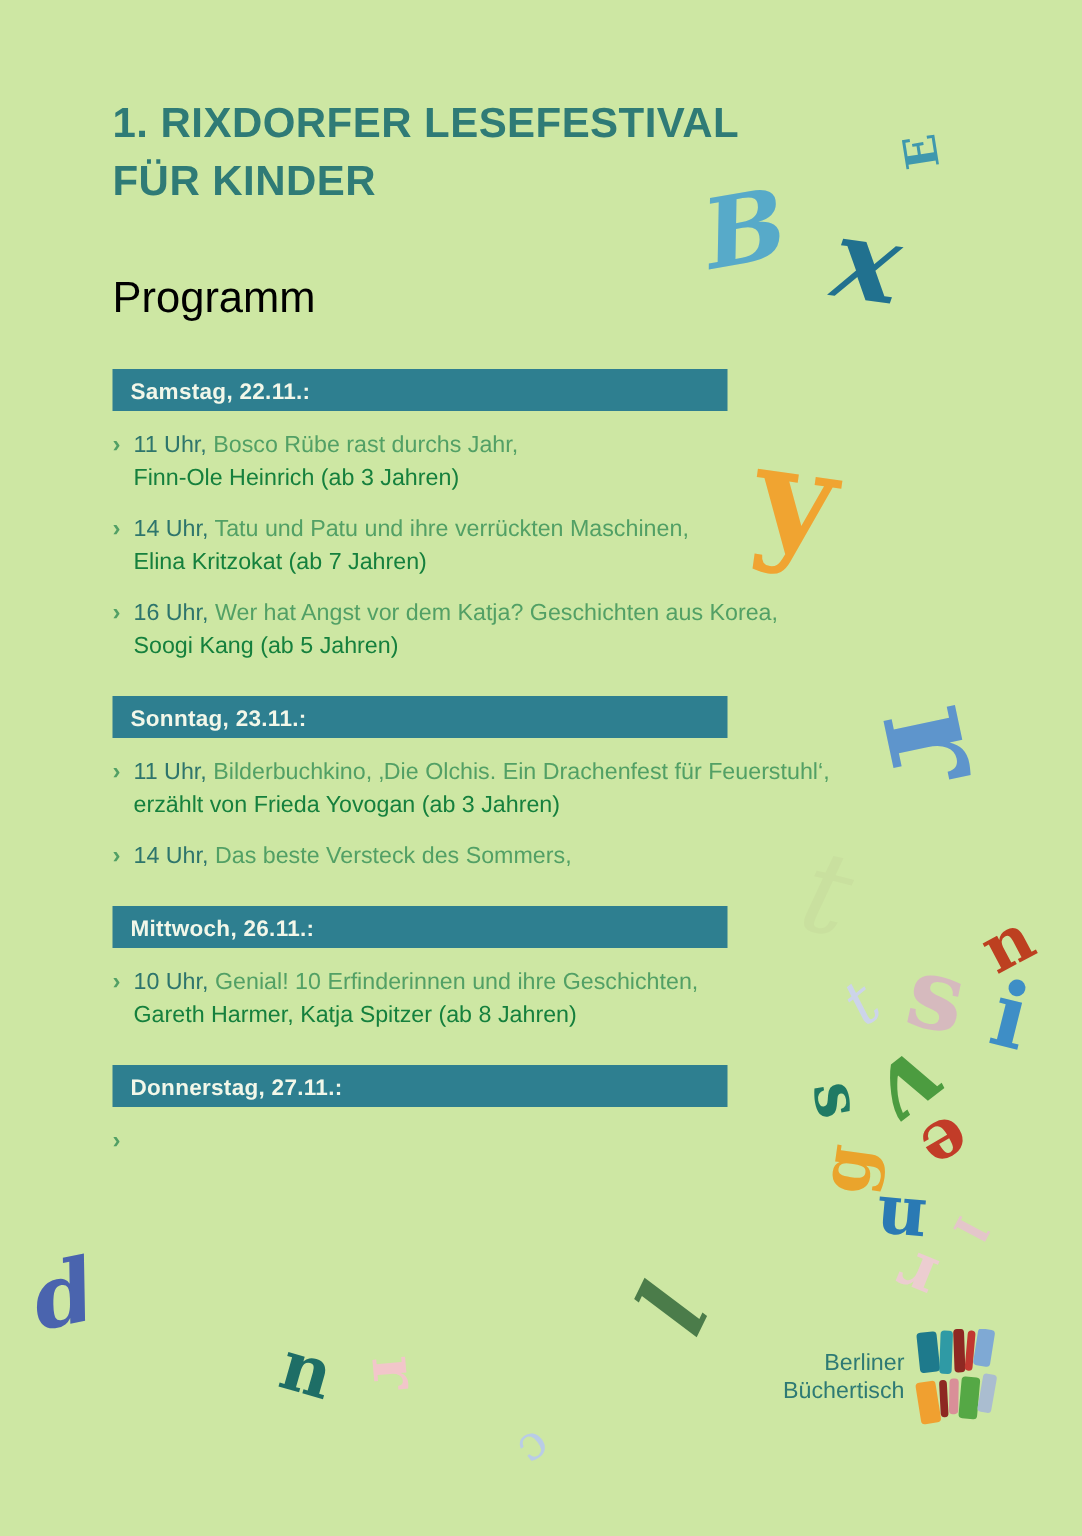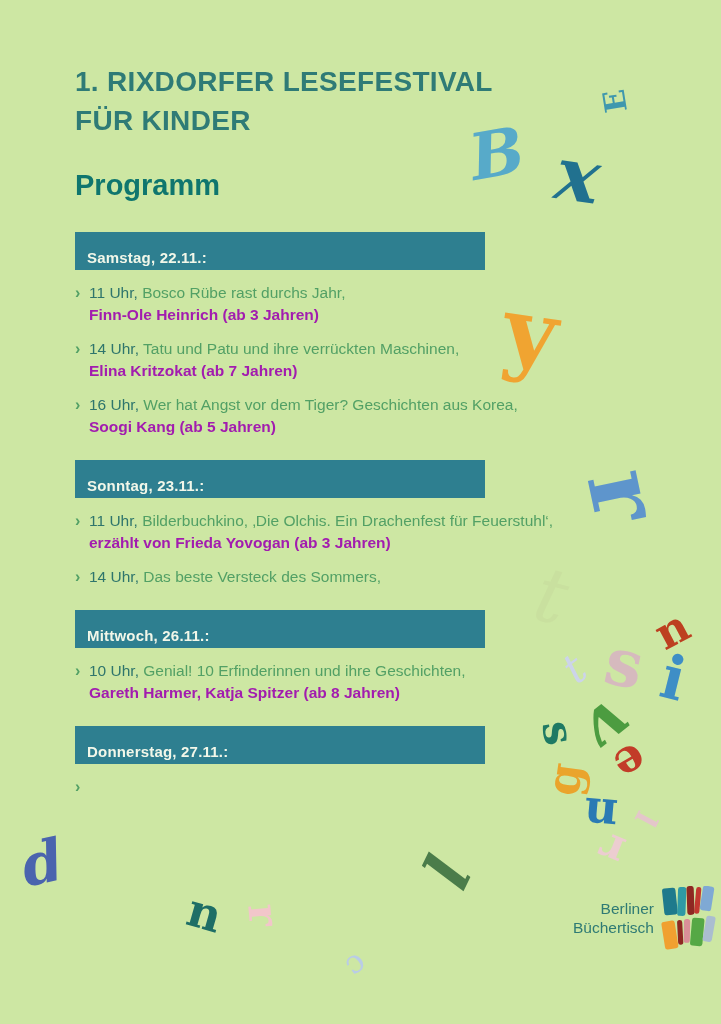--- a/index.html
+++ b/index.html
@@ -16,55 +16,55 @@
     width: 560px;
   }
   .title {
     color: #2f7b76;
     font-size: 28px;
     font-weight: 600;
     line-height: 39px;
     letter-spacing: 0.3px;
   }
   .subtitle {
-    color: #0f766e;
+    color: #000000;
     font-size: 29px;
-    font-weight: 700;
-    margin-top: 28px;
+    font-weight: 400;
+    margin-top: 42px;
     line-height: 34px;
   }
   .sections { margin-top: 0; }
   .section { margin-top: 22px; }
   .section.first { margin-top: 30px; }
   .day-bar {
     width: 398px;
     background: #2e7f90;
     color: #f2f7e9;
     font-size: 15px;
     font-weight: 700;
-    padding: 17px 0 4px 12px;
+    padding: 7px 0 4px 12px;
     letter-spacing: 0.2px;
   }
   .events { padding-top: 12px; }
   .event { display: flex; margin-bottom: 12px; white-space: nowrap; }
   .bullet {
     color: #52a065;
     font-size: 16px;
     width: 14px;
     flex: none;
     font-weight: 700;
     line-height: 22px;
   }
   .event-text { font-size: 15.5px; line-height: 22px; }
   .event-time { color: #2e756c; }
   .event-title { color: #52a065; margin-top: 17px; }
-  .event-presenter { color: #a21caf; font-weight: bold; }
+  .event-presenter { color: #15803d; }
   .logo {
     position: absolute;
-    left: 573px; top: 886px;
+    left: 522px; top: 886px;
     display: flex;
     align-items: center;
     gap: 7px;
   }
   .logo-text {
     text-align: right;
     color: #2e7a74;
     font-size: 15.5px;
     line-height: 19px;
     font-weight: 500;
@@ -129,21 +129,21 @@
           <div class="event">
             <span class="bullet">›</span>
             <div class="event-text">
               <div class="event-line1"><span class="event-time">14 Uhr,</span> <span class="event-title">Tatu und Patu und ihre verrückten Maschinen,</span></div>
               <div class="event-presenter">Elina Kritzokat (ab 7 Jahren)</div>
             </div>
           </div>
           <div class="event">
             <span class="bullet">›</span>
             <div class="event-text">
-              <div class="event-line1"><span class="event-time">16 Uhr,</span> <span class="event-title">Wer hat Angst vor dem Tiger? Geschichten aus Korea,</span></div>
+              <div class="event-line1"><span class="event-time">16 Uhr,</span> <span class="event-title">Wer hat Angst vor dem Katja? Geschichten aus Korea,</span></div>
               <div class="event-presenter">Soogi Kang (ab 5 Jahren)</div>
             </div>
           </div>
         </div>
       </div>
       <div class="section">
         <div class="day-bar"><span class="day-label">Sonntag, 23.11.:</span></div>
         <div class="events">
           <div class="event">
             <span class="bullet">›</span>

